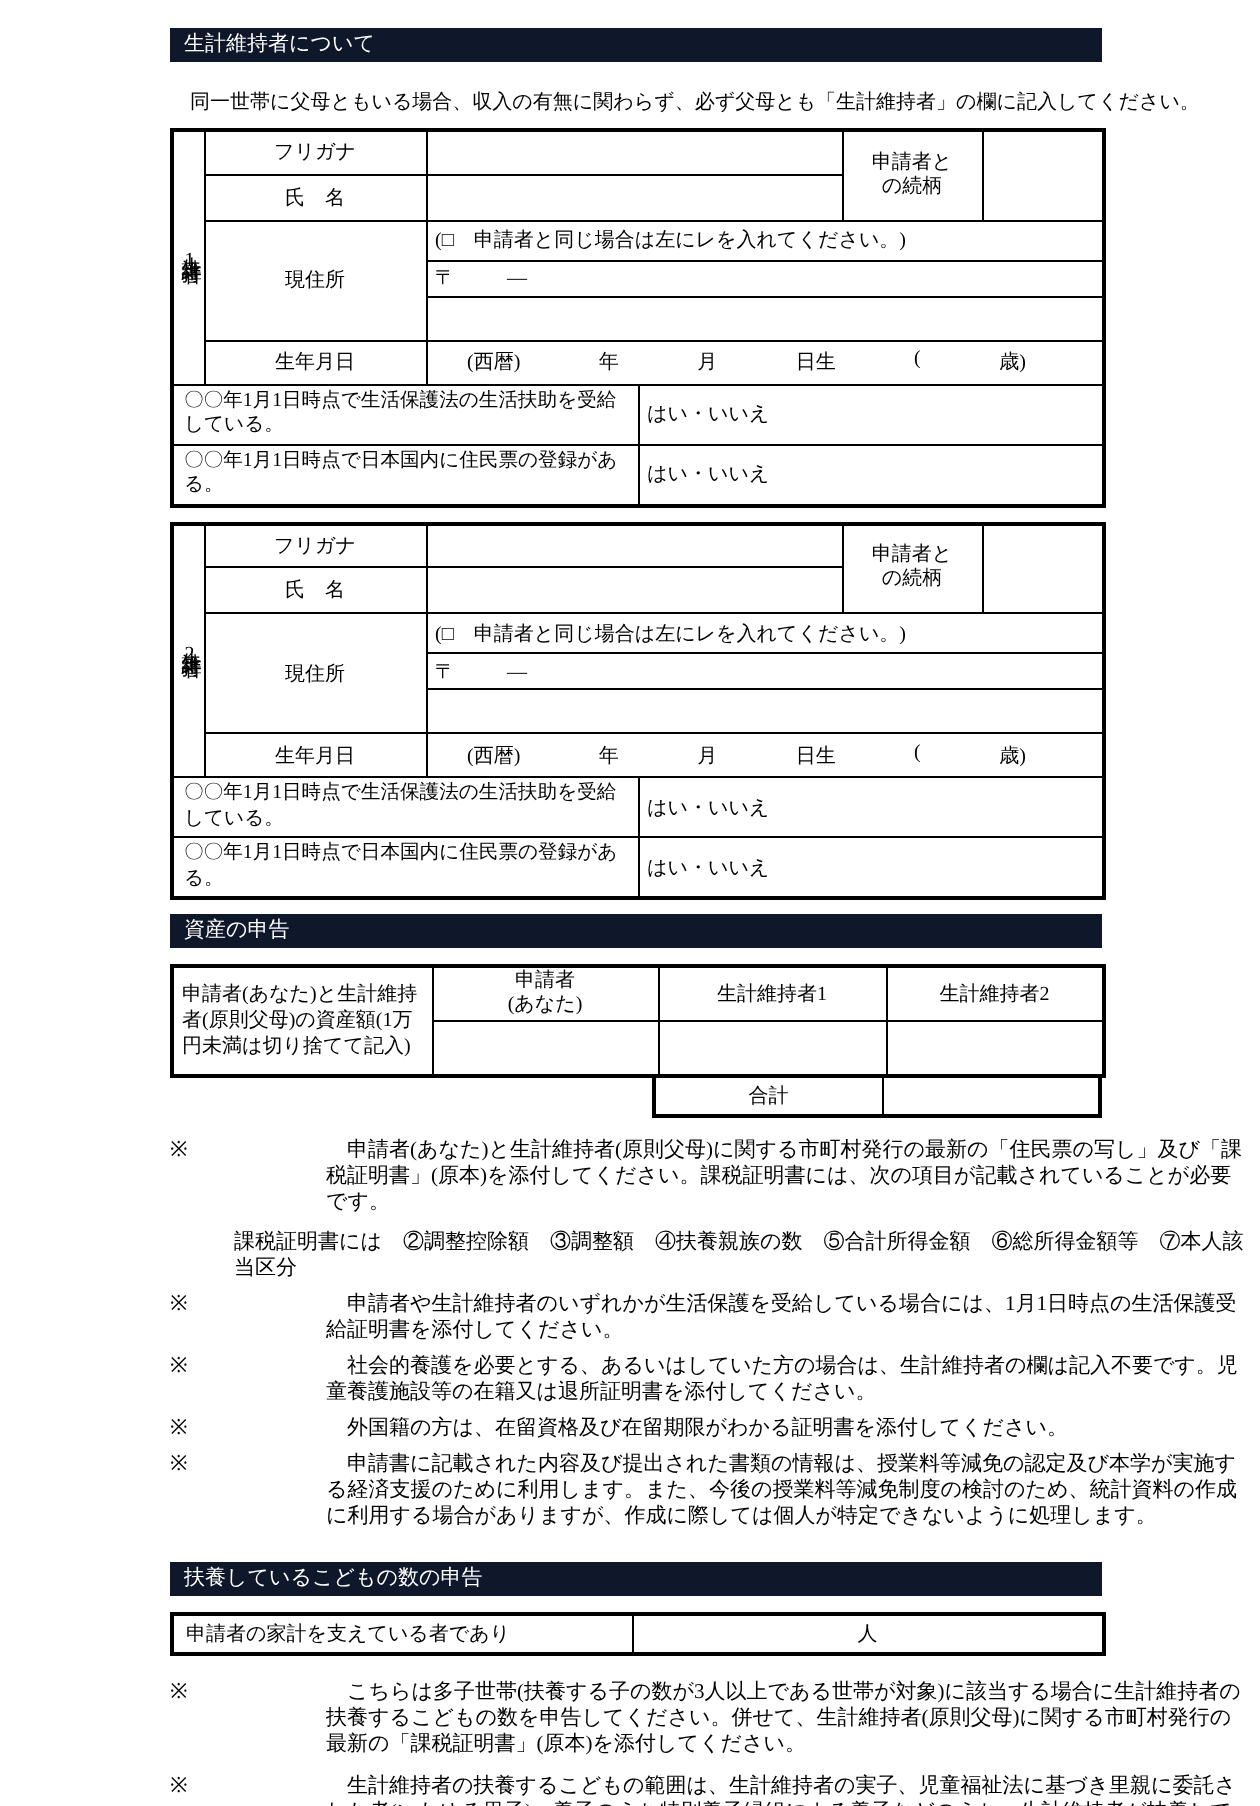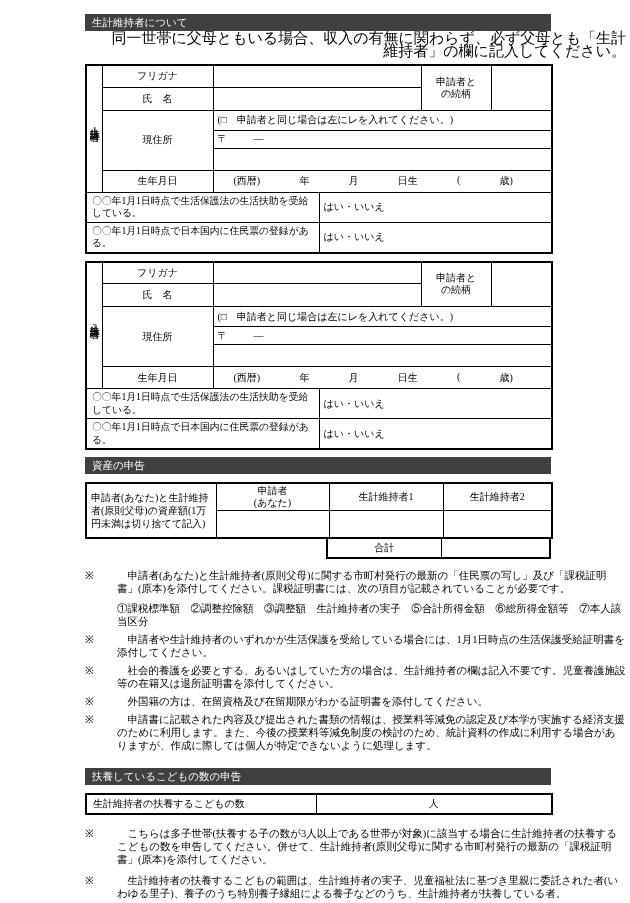--- a/index.html
+++ b/index.html
@@ -7,26 +7,26 @@
   body {
     width:630px; height:903px;
     background:#ffffff; color:#000;
     font-family:"Liberation Serif","DejaVu Serif",serif;
     overflow:hidden;
   }
   .page { padding:14px 4px 0 85px; }
 
   .bar {
     width:466px; height:17px;
-    background:#404040; color:#fff;
+    background:#0f172a; color:#fff;
     font-size:10.5px; line-height:17px;
     padding-left:7px;
   }
 
-  .intro { width:541px; font-size:15px; line-height:13px; margin:1px 0 6px 0;text-align:right; }
+  .intro { width:541px; font-size:10px; line-height:13px; margin:14px 0 6px 0; }
   .intro p { margin:0; }
   .intro .p1 { text-indent:1em; }
   .intro .p2 { text-indent:0.3em; }
 
   
   table.sup {
     border-collapse:collapse; table-layout:fixed;
     width:466px; font-size:10px; margin:0 0 7px 0;
     border:2px solid #000;
   }
@@ -73,21 +73,21 @@
     border-collapse:collapse; table-layout:fixed;
     width:466px; font-size:10px; border:2px solid #000; margin:8px 0 12px 0;
   }
   table.kids td { border:1px solid #000; height:20px; padding:0 6px; }
 
   
   .notes { margin-top:10px; width:541px; }
   .note { display:flex; font-size:10.5px; line-height:13px; margin-bottom:5px; }
   .note .mk { width:32px; flex:none; }
   .note .tx { flex:1; }
-  .note .tx.ind { text-indent:1em; }
+  .note .tx.ind { text-indent:1em;margin-left:46px; }
   .subnote { margin:7px 0 5px 32px; font-size:10.5px; line-height:13px; width:509px; }
 
   .mt4 { margin-top:16px; }
   .mb8 { margin-bottom:8px; }
 </style>
 </head>
 <body>
 
 <div class="page">
 
@@ -278,21 +278,21 @@
       </tr>
     </tbody>
       </table>
   </div>
 
   <div class="notes">
     <div class="note">
       <span class="mk">※</span>
       <span class="tx ind">申請者(あなた)と生計維持者(原則父母)に関する市町村発行の最新の「住民票の写し」及び「課税証明書」(原本)を添付してください。課税証明書には、次の項目が記載されていることが必要です。</span>
     </div>
-    <div class="subnote">①課税標準額　②調整控除額　③調整額　生計維持者の実子　⑤合計所得金額　⑥総所得金額等　⑦本人該当区分</div>
+    <div class="subnote">課税証明書には　②調整控除額　③調整額　④扶養親族の数　⑤合計所得金額　⑥総所得金額等　⑦本人該当区分</div>
     <div class="note">
       <span class="mk">※</span>
       <span class="tx ind">申請者や生計維持者のいずれかが生活保護を受給している場合には、1月1日時点の生活保護受給証明書を添付してください。</span>
     </div>
     <div class="note">
       <span class="mk">※</span>
       <span class="tx ind">社会的養護を必要とする、あるいはしていた方の場合は、生計維持者の欄は記入不要です。児童養護施設等の在籍又は退所証明書を添付してください。</span>
     </div>
     <div class="note">
       <span class="mk">※</span>
@@ -306,21 +306,21 @@
 
   <div class="bar mt4">扶養しているこどもの数の申告</div>
 
   <table class="kids">
     <colgroup>
         <col style="width:230px">
         <col style="width:236px">
       </colgroup>
     <tbody>
         <tr>
-      <td>生計維持者の扶養するこどもの数</td>
+      <td>申請者の家計を支えている者であり</td>
       <td class="c">人</td>
     </tr>
   </tbody>
     </table>
 
   <div class="notes" style="margin-top:2px;">
     <div class="note mb8">
       <span class="mk">※</span>
       <span class="tx ind">こちらは多子世帯(扶養する子の数が3人以上である世帯が対象)に該当する場合に生計維持者の扶養するこどもの数を申告してください。併せて、生計維持者(原則父母)に関する市町村発行の最新の「課税証明書」(原本)を添付してください。</span>
     </div>

